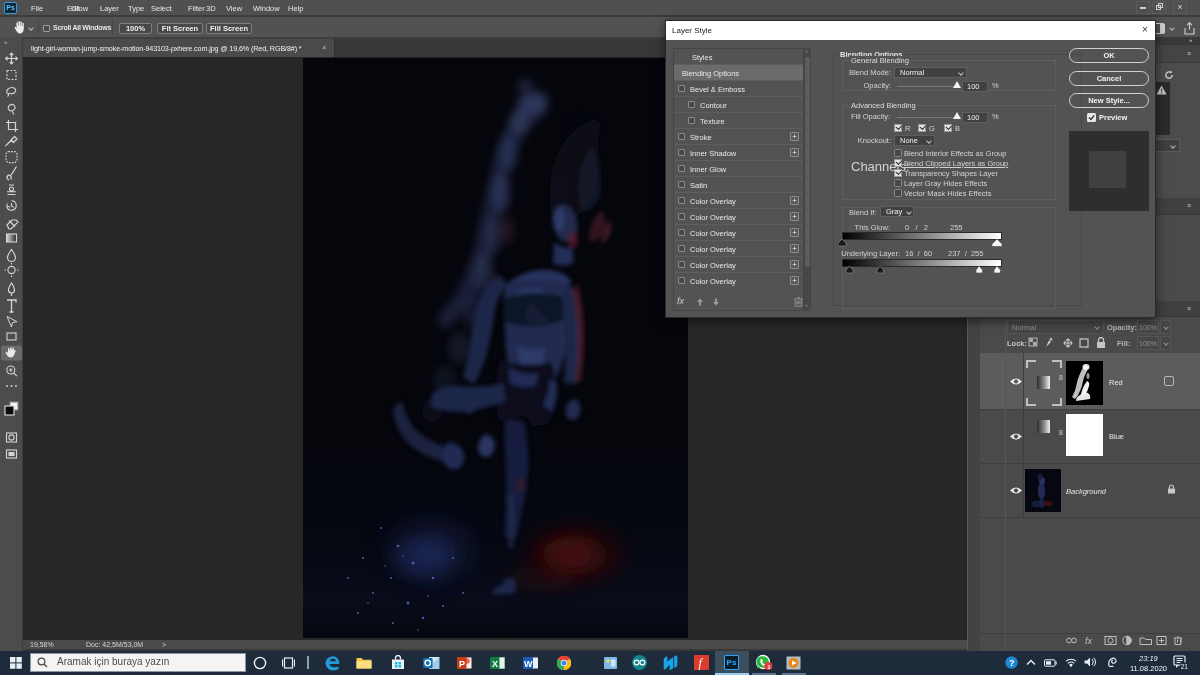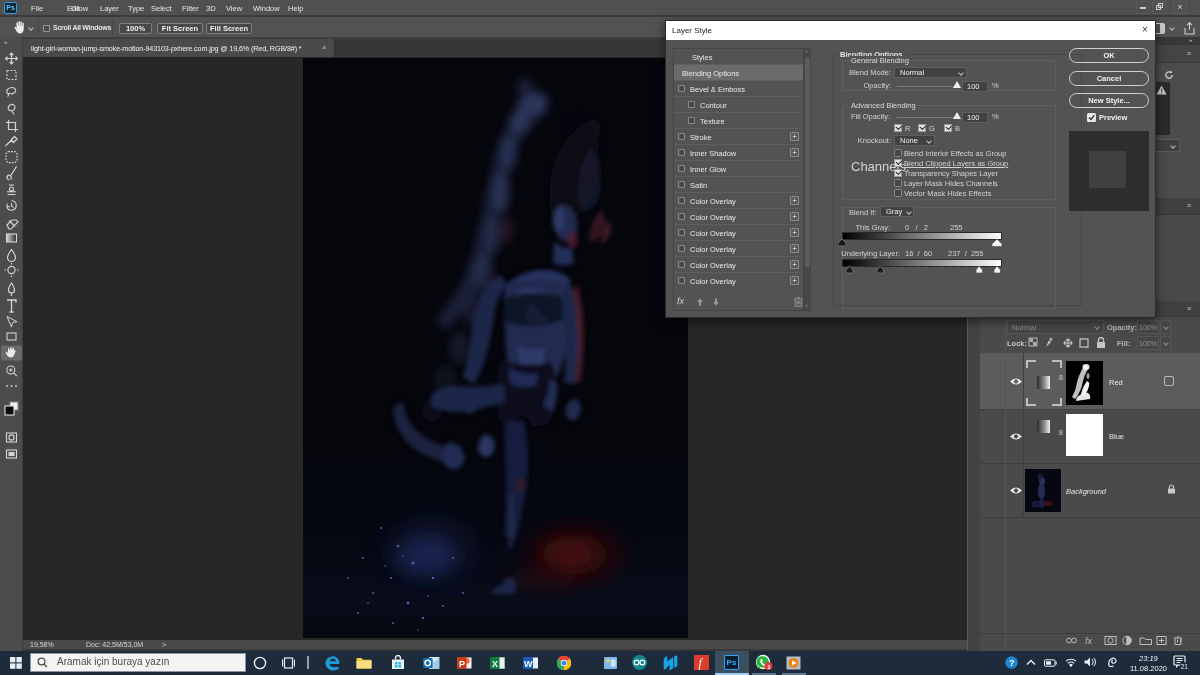--- a/index.html
+++ b/index.html
@@ -33,21 +33,21 @@
 
   
   <div class="abs" id="menubar" style="left:0;top:0;width:1200px;height:15px;background:#505050;"></div>
   <div class="abs" style="left:4px;top:2px;width:13px;height:12px;background:#0d2638;border:1px solid #2f9fe0;border-radius:2px;color:#5cc1f7;font-size:7px;font-weight:bold;text-align:center;line-height:10px;">Ps</div>
   <div class="t" style="left:31px;top:4px;">File</div>
   <div class="t" style="left:51px;top:4px;padding-left:16px;">Edit</div>
   <div class="t" style="left:71px;top:4px;">Glow</div>
   <div class="t" style="left:100px;top:4px;">Layer</div>
   <div class="t" style="left:128px;top:4px;">Type</div>
   <div class="t" style="left:151px;top:4px;">Select</div>
-  <div class="t" style="left:182px;top:4px;">Filter</div>
+  <div class="t" style="left:188px;top:4px;">Filter</div>
   <div class="t" style="left:206px;top:4px;">3D</div>
   <div class="t" style="left:226px;top:4px;">View</div>
   <div class="t" style="left:253px;top:4px;">Window</div>
   <div class="t" style="left:288px;top:4px;">Help</div>
   
   <div class="abs" style="left:1136px;top:1px;width:14px;height:13px;border:1px solid #5a5a5a;"></div>
   <div class="abs" style="left:1140px;top:7px;width:6px;height:2px;background:#cfcfcf;"></div>
   <div class="abs" style="left:1152px;top:1px;width:14px;height:13px;border:1px solid #5a5a5a;"></div>
   <div class="abs" style="left:1156px;top:5px;width:5px;height:5px;border:1px solid #cfcfcf;"></div>
   <div class="abs" style="left:1158px;top:3px;width:5px;height:5px;border:1px solid #cfcfcf;"></div>
@@ -566,29 +566,29 @@
     <div class="abs" style="left:185px;top:115px;width:40px;text-align:right;color:#d2d2d2;font-size:7.5px;">Knockout:</div>
     <div class="abs" style="left:228px;top:114px;width:41px;height:11px;background:#414141;border:1px solid #5f5f5f;color:#f0f0f0;font-size:7.5px;line-height:10px;padding-left:5px;">None</div>
     <div class="cv" style="left:261px;top:118px;"></div>
     <div class="abs cbun" style="left:228px;top:128px;"></div>
     <div class="abs" style="left:238px;top:127.5px;color:#d2d2d2;font-size:7.5px;text-align:center;">Blend Interior Effects as Group</div>
     <div class="abs cbchk" style="left:228px;top:138px;"></div>
     <div class="abs" style="left:238px;top:137.5px;color:#d2d2d2;font-size:7.5px;text-decoration:underline;">Blend Clipped Layers as Group</div>
     <div class="abs cbchk" style="left:228px;top:148px;"></div>
     <div class="abs" style="left:238px;top:147.5px;color:#d2d2d2;font-size:7.5px;">Transparency Shapes Layer</div>
     <div class="abs cbun" style="left:228px;top:158px;"></div>
-    <div class="abs" style="left:238px;top:157.5px;color:#d2d2d2;font-size:7.5px;">Layer Mask Hides Channels</div>
+    <div class="abs" style="left:238px;top:157.5px;color:#d2d2d2;font-size:7.5px;">Layer Gray Hides Effects</div>
     <div class="abs cbun" style="left:228px;top:168px;"></div>
     <div class="abs" style="left:238px;top:167.5px;color:#d2d2d2;font-size:7.5px;">Vector Mask Hides Effects</div>
 
     <div class="abs" style="left:176px;top:186px;width:214px;height:102px;border:1px solid #5e5e5e;"></div>
     <div class="abs" style="left:183px;top:187px;color:#d2d2d2;font-size:7.5px;">Blend If:</div>
     <div class="abs" style="left:214px;top:185px;width:34px;height:11px;background:#414141;border:1px solid #5f5f5f;color:#f0f0f0;font-size:7.5px;line-height:10px;padding-left:5px;">Gray</div>
     <div class="cv" style="left:241px;top:189px;"></div>
-    <div class="abs" style="left:186px;top:202px;width:38px;text-align:right;color:#d2d2d2;font-size:7.5px;">This Gray:</div>
+    <div class="abs" style="left:186px;top:202px;width:38px;text-align:right;color:#d2d2d2;font-size:7.5px;">This Glow:</div>
     <div class="abs" style="left:239px;top:202px;color:#d2d2d2;font-size:7.5px;">0&nbsp;&nbsp;&nbsp;/&nbsp;&nbsp;&nbsp;2</div>
     <div class="abs" style="left:284px;top:202px;color:#d2d2d2;font-size:7.5px;">255</div>
     <div class="abs grad" style="left:176px;top:211px;"></div>
     <svg class="abs" style="left:172px;top:218px;" width="16" height="8" viewBox="0 0 16 8">
         <path d="M4 0 L8 4 V7 H0 V4 Z" fill="#1a1a1a" stroke="#888" stroke-width="0.7"></path>
       </svg>
     <svg class="abs" style="left:325px;top:218px;" width="12" height="8" viewBox="0 0 12 8">
         <path d="M6 0 L11 5 V7.5 H1 V5 Z" fill="#f5f5f5" stroke="#555" stroke-width="0.7"></path>
       </svg>
     <div class="abs" style="left:168px;top:228px;width:66px;text-align:right;color:#d2d2d2;font-size:7.5px;">Underlying Layer:</div>

